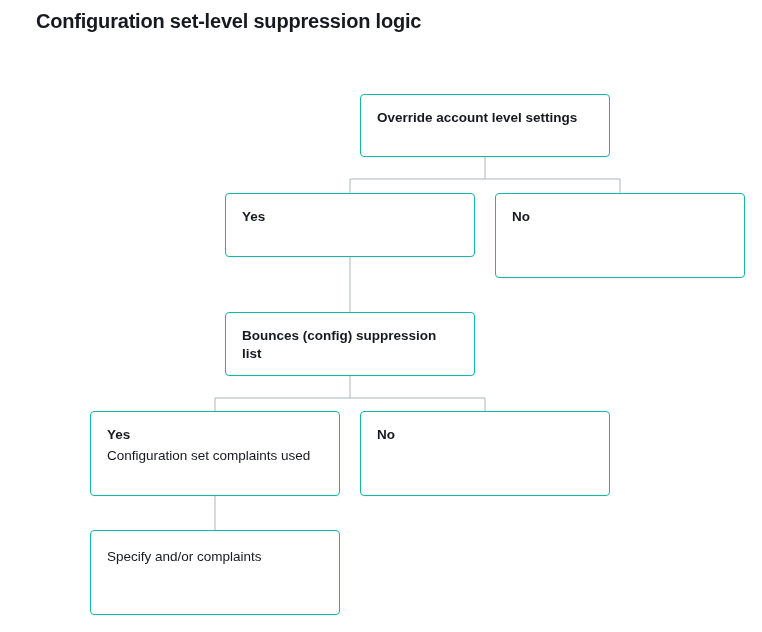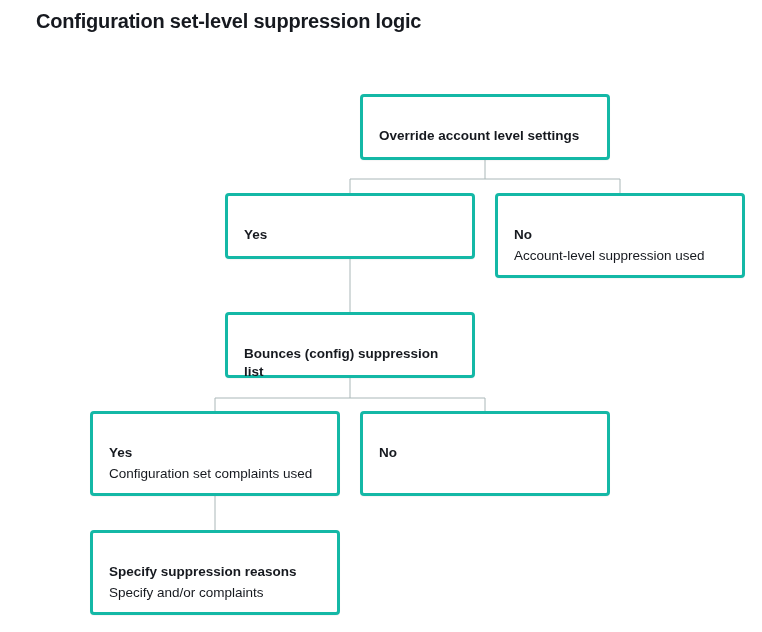--- a/index.html
+++ b/index.html
@@ -35,23 +35,23 @@
     position: absolute;
     left: 0;
     top: 0;
     width: 762px;
     height: 632px;
   }
   .node {
     position: absolute;
     box-sizing: border-box;
     background: #ffffff;
-    border: 3px solid #14b8a6;
+    border: 1px solid #14b8a6;
     border-radius: 4px;
-    padding: 30px 16px;
+    padding: 14px 16px;
     box-shadow: 0 1px 1px rgba(0,0,0,0.04);
   }
   .node-title {
     font-size: 13.5px;
     font-weight: bold;
     color: #16191f;
     line-height: 18px;
   }
   .node-sub {
     font-size: 13.5px;
@@ -90,34 +90,32 @@
   <div class="node" style="left:360px; top:94px; width:250px; height:63px;">
     <div class="node-title">Override account level settings</div>
   </div>
 
   <div class="node" style="left:225px; top:193px; width:250px; height:64px;">
     <div class="node-title">Yes</div>
   </div>
 
   <div class="node" style="left:495px; top:193px; width:250px; height:85px;">
     <div class="node-title">No</div>
-    <div class="node-sub">Account-level suppression used</div>
   </div>
 
   <div class="node" style="left:225px; top:312px; width:250px; height:64px;">
     <div class="node-title">Bounces (config) suppression list</div>
   </div>
 
   <div class="node" style="left:90px; top:411px; width:250px; height:85px;">
     <div class="node-title">Yes</div>
     <div class="node-sub">Configuration set complaints used</div>
   </div>
 
   <div class="node" style="left:360px; top:411px; width:250px; height:85px;">
     <div class="node-title">No</div>
   </div>
 
   <div class="node" style="left:90px; top:530px; width:250px; height:85px;">
-    <div class="node-title">Specify suppression reasons</div>
     <div class="node-sub">Specify and/or complaints</div>
   </div>
 
 </div>
 
 </body></html>

